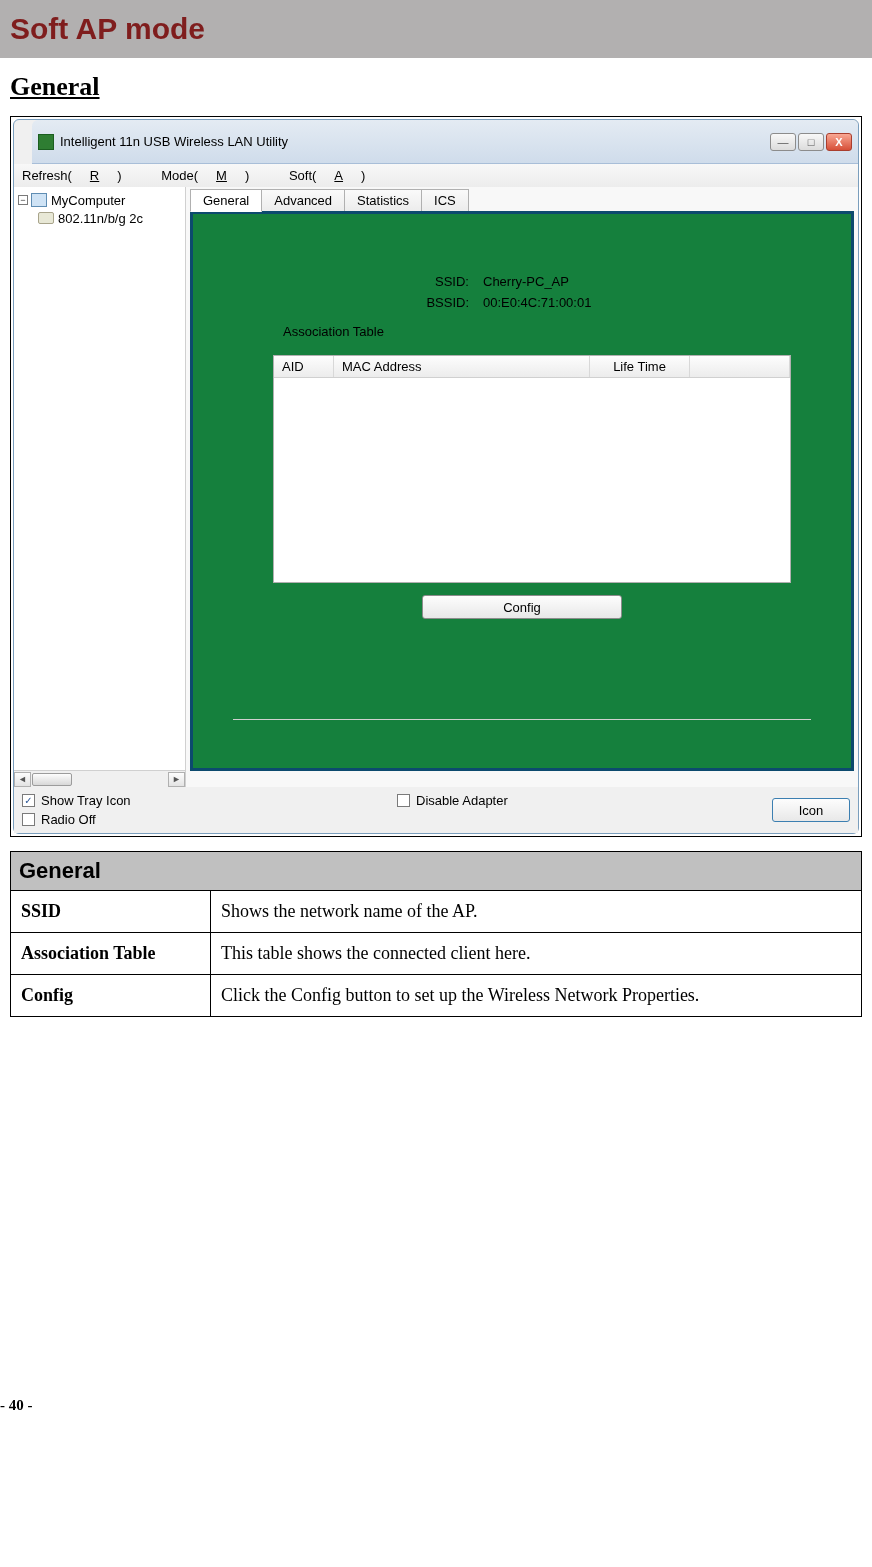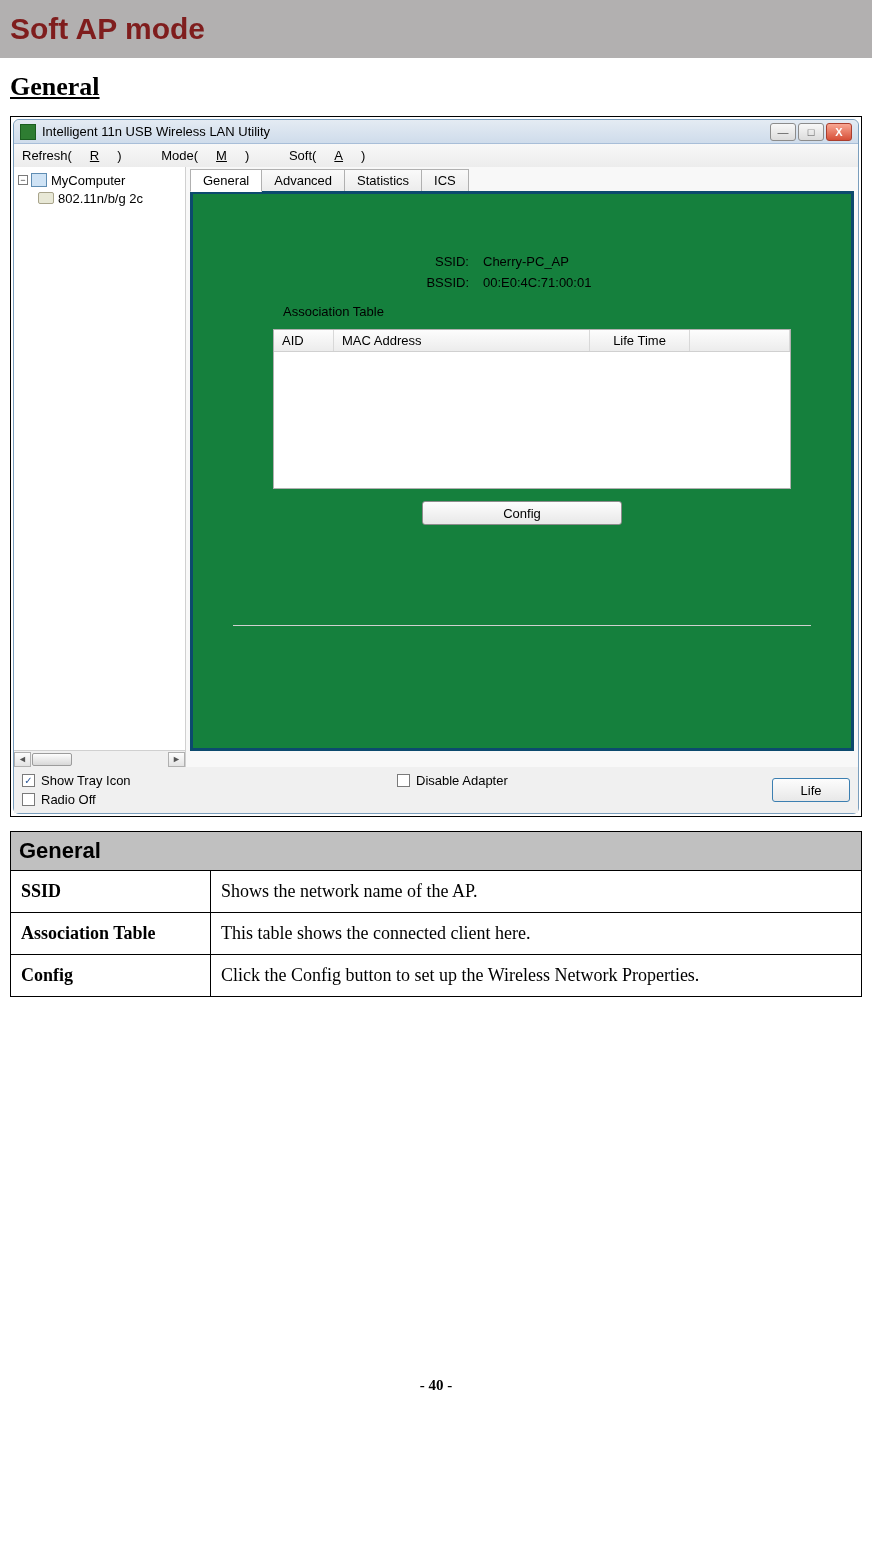--- a/index.html
+++ b/index.html
@@ -37,21 +37,22 @@
       color: #000;
     }
     
     .titlebar {
       background: linear-gradient(#e4ebf3, #cfdceb);
       border-radius: 6px 6px 0 0;
       border-bottom: 1px solid #a8bed8;
       display: flex;
       align-items: center;
       padding: 3px 6px;
-      height: 24px;
+      height: 44px;
+      margin-left: 18px;
     }
     .title-icon { width: 16px; height: 16px; background: #2e7d32; border: 1px solid #1b5e20; margin-right: 6px; }
     .title-text { flex: 1; font-size: 13px; }
     .winbtns { display: flex; gap: 2px; }
     .winbtn {
       width: 26px; height: 18px;
       background: linear-gradient(#f8f8f8,#dcdcdc);
       border: 1px solid #8c8c8c;
       border-radius: 3px;
       display: flex; align-items: center; justify-content: center;
@@ -133,24 +134,24 @@
       padding: 60px 20px 10px 20px;
     }
     
     .info-row { display:flex; align-items:center; margin-bottom:6px; font-size:13px; }
     .info-label { width: 270px; text-align:right; padding-right:14px; }
     .info-val { }
     
     .assoc-caption { margin:14px 0 6px 70px; font-size:13px; }
     
     .assoc-table {
-      margin: 10px 40px 0 60px;
+      margin: 16px 40px 0 60px;
       border:1px solid #b0b0b0;
       background:#fff;
-      height: 160px;
+      height: 228px;
     }
     .assoc-head { display:flex; background:linear-gradient(#fdfdfd,#ececec); border-bottom:1px solid #d0d0d0; height:22px; }
     .assoc-col { border-right:1px solid #d8d8d8; padding:3px 8px; font-size:13px; }
     .col-aid { width:60px; }
     .col-mac { flex:1; }
     .col-life { width:100px; text-align:center; }
     .col-rest { width:100px; }
     
     .config-btn-wrap { text-align:center; margin-top:12px; }
     .config-btn {
@@ -206,21 +207,21 @@
       padding:10px 10px;
       vertical-align: middle;
     }
     .desc-table tbody td:first-child {
       font-weight:bold;
       width: 200px;
       margin-top: 8px;
     }
     
     .page-num {
-      text-align:center;
+      text-align:left;
       font-family:"Times New Roman", serif;
       font-size:15px;
       font-weight:bold;
       margin-top: 380px;
     }
   </style>
 </head>
 <body>
 
 <div class="doc-title">Soft AP mode</div>
@@ -312,21 +313,21 @@
           <span class="chk"></span>
           <span>Radio Off</span>
         </div>
       </div>
       <div class="check-col">
         <div class="check-row">
           <span class="chk"></span>
           <span>Disable Adapter</span>
         </div>
       </div>
-      <button class="close-btn">Life</button>
+      <button class="close-btn">Icon</button>
     </div>
   </div>
 </div>
 
 <table class="desc-table">
   <thead>
     <tr>
         <td colspan="2">General</td>
       </tr>
   </thead>

